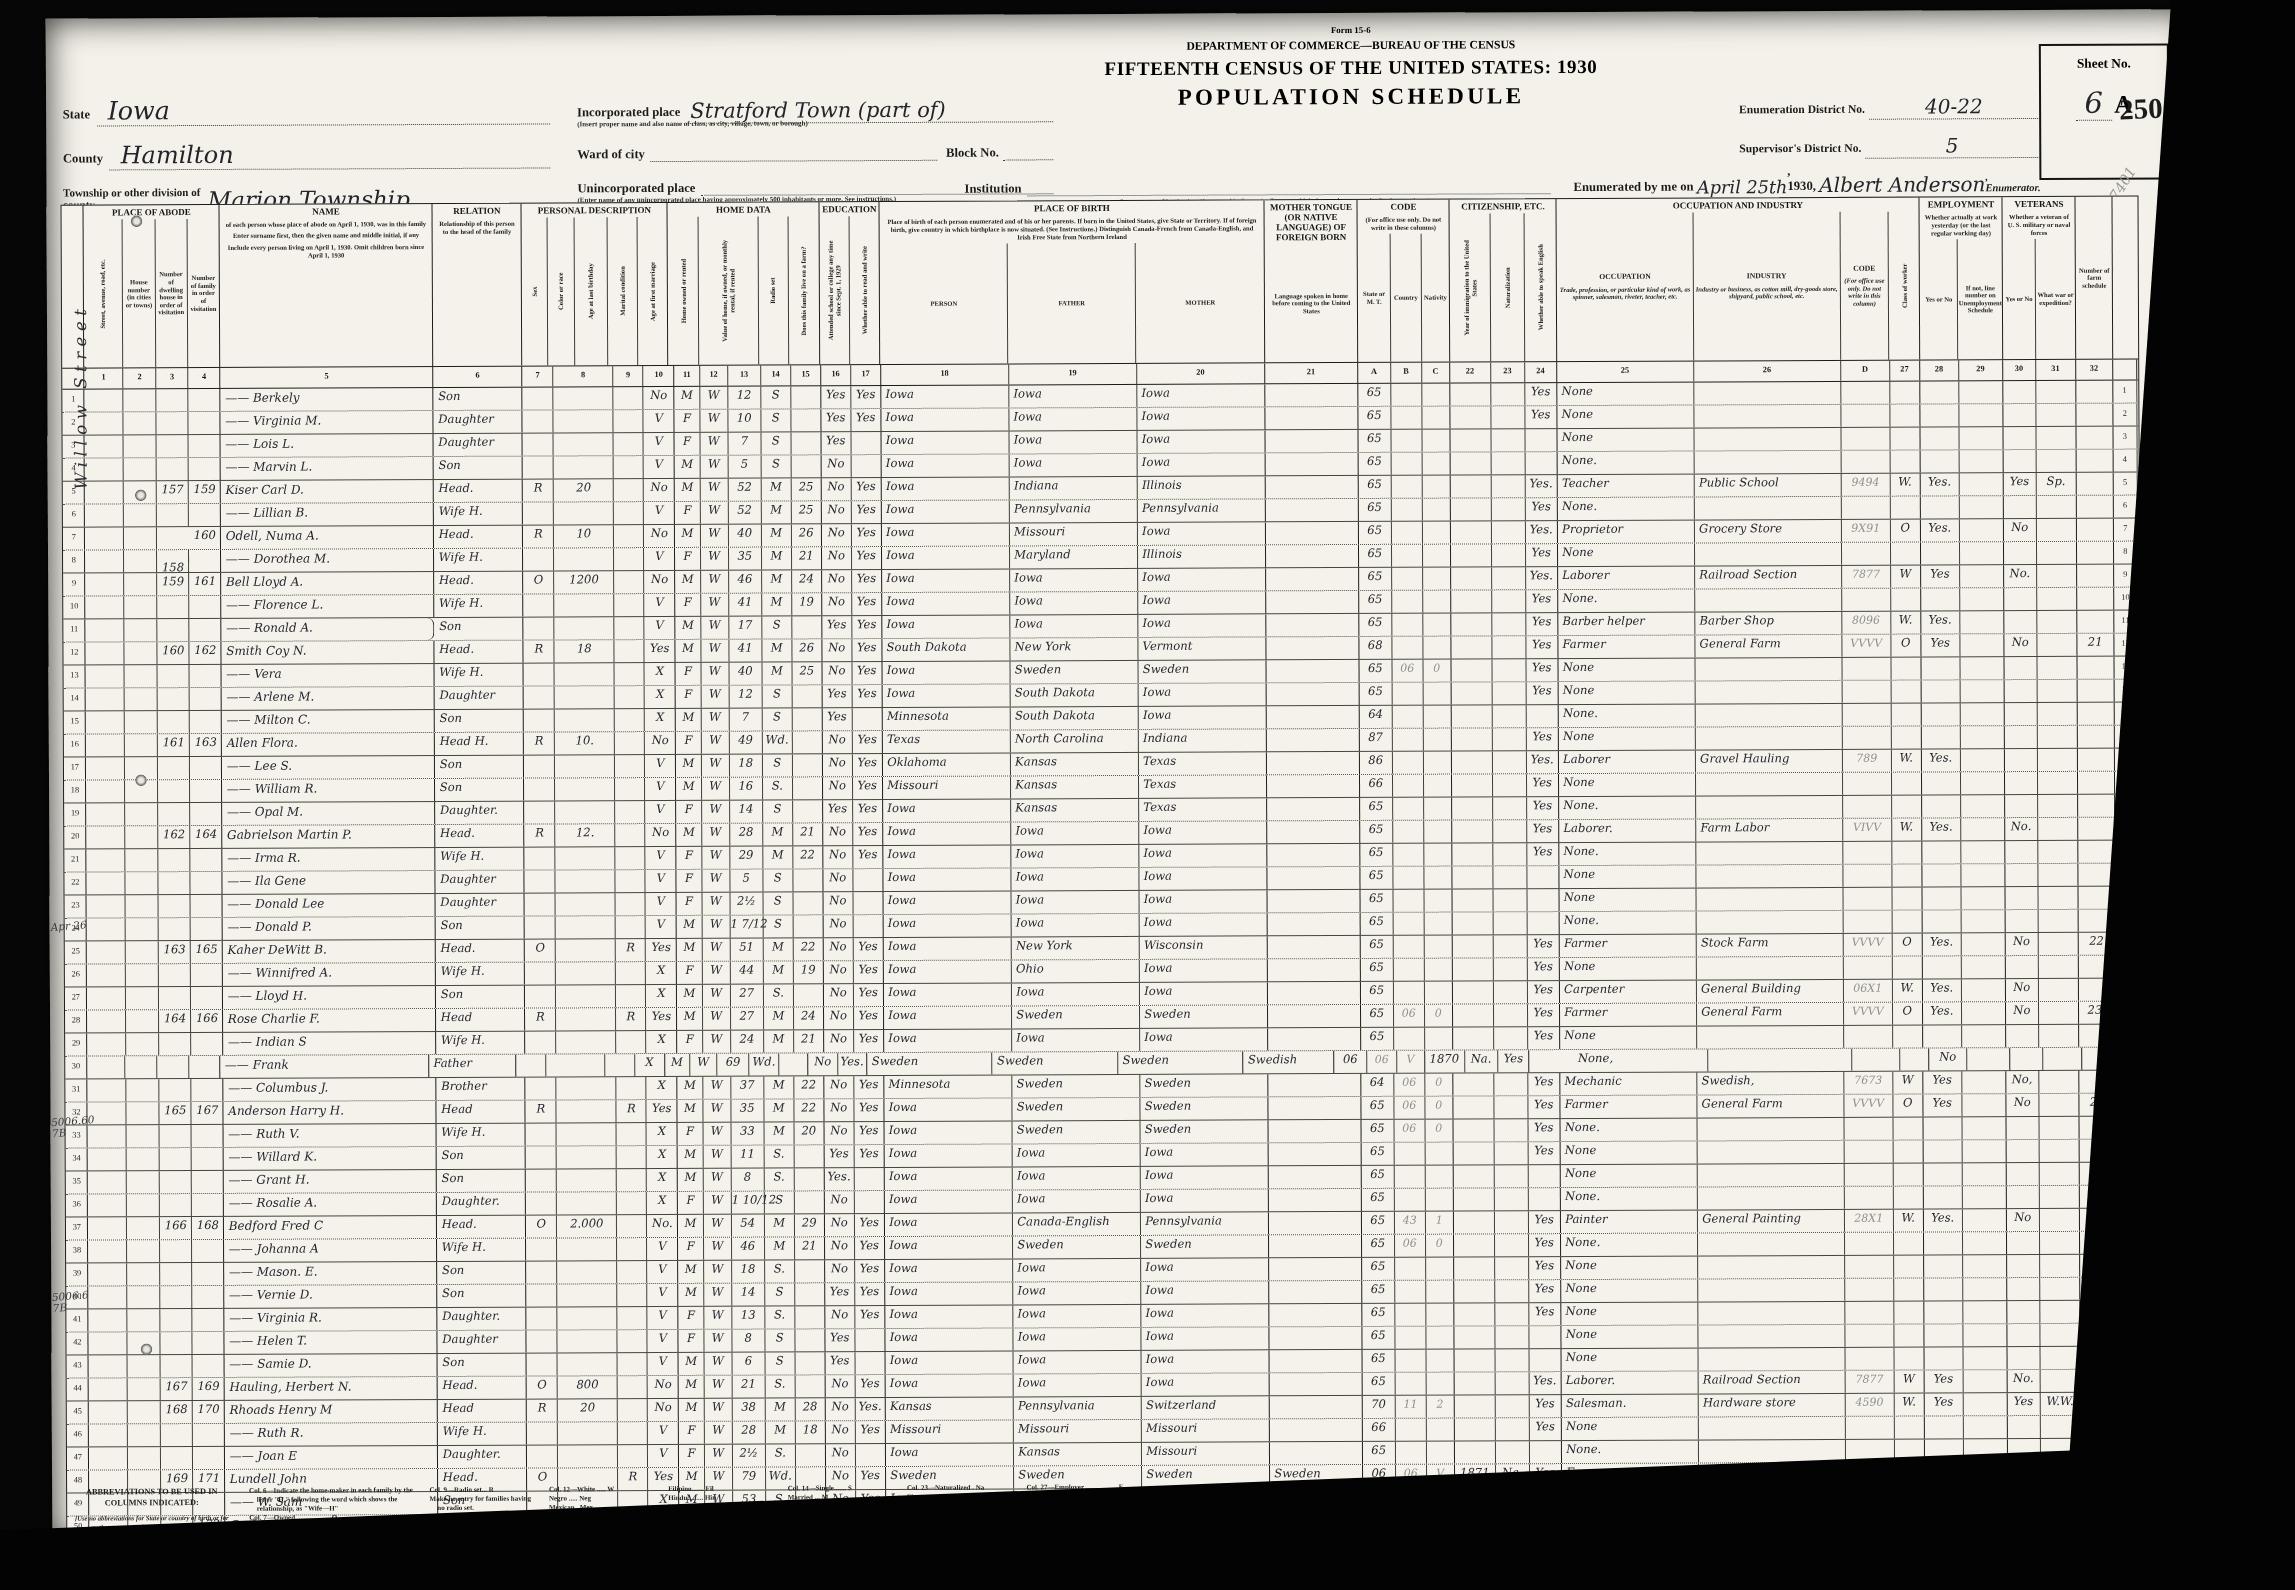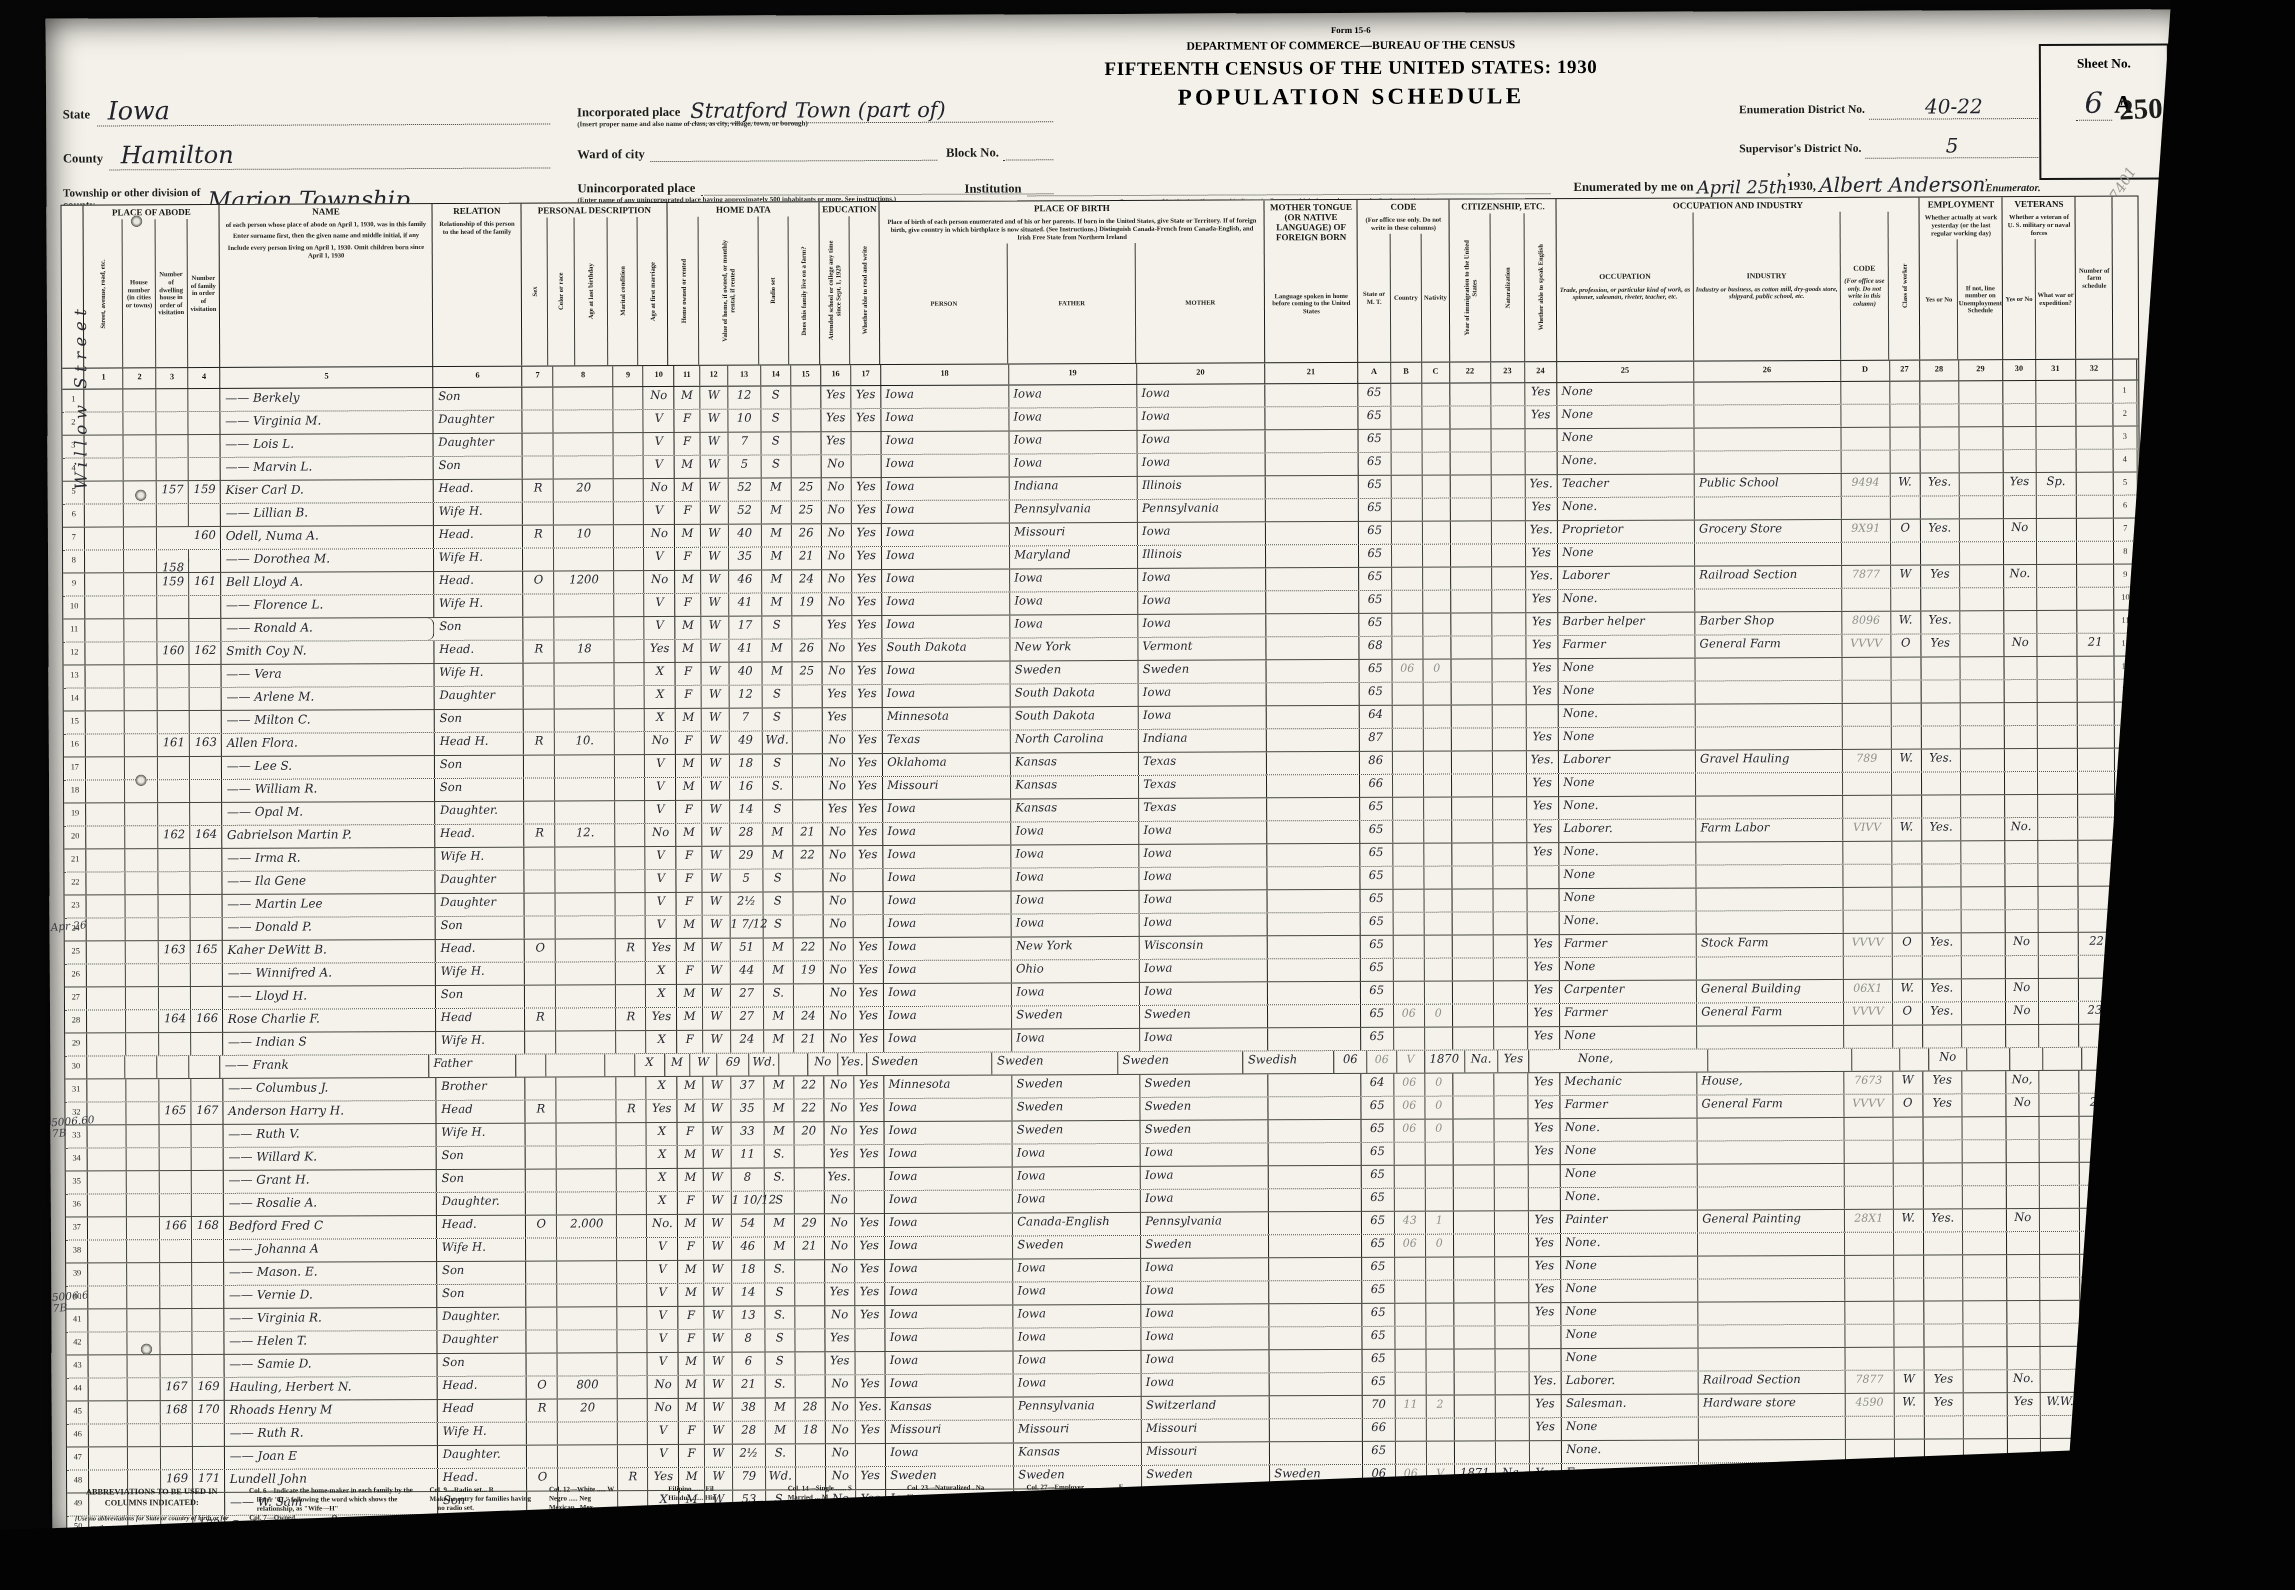--- a/index.html
+++ b/index.html
@@ -1264,21 +1264,21 @@
             <div class="bcell glast" style="width: 40px;"></div>
             <div class="bcell glast" style="width: 37px;"></div>
             <div class="bcell lnc" style="width: 24px;">22</div>
           </div>
           <div class="trow">
             <div class="bcell lnc glast" style="width: 22px;">23</div>
             <div class="bcell" style="width: 39px;"></div>
             <div class="bcell" style="width: 33px;"></div>
             <div class="bcell" style="width: 32px;"></div>
             <div class="bcell glast" style="width: 32px;"></div>
-            <div class="bcell leftal namec glast" style="width: 213px;">—— Martin Lee</div>
+            <div class="bcell leftal namec glast" style="width: 213px;">—— Donald Lee</div>
             <div class="bcell leftal glast" style="width: 89px;">Daughter</div>
             <div class="bcell" style="width: 31px;"></div>
             <div class="bcell" style="width: 60px;"></div>
             <div class="bcell" style="width: 30px;"></div>
             <div class="bcell glast" style="width: 31px;">V</div>
             <div class="bcell" style="width: 25.4px;">F</div>
             <div class="bcell" style="width: 28px;">W</div>
             <div class="bcell" style="width: 33px;">2½</div>
             <div class="bcell" style="width: 30px;">S</div>
             <div class="bcell glast" style="width: 30px;"></div>
@@ -1608,21 +1608,21 @@
             <div class="bcell leftal" style="width: 128px;">Sweden</div>
             <div class="bcell leftal glast" style="width: 128px;">Sweden</div>
             <div class="bcell leftal glast" style="width: 93px;"></div>
             <div class="bcell" style="width: 33px;">64</div>
             <div class="bcell pencil" style="width: 31px;">06</div>
             <div class="bcell pencil glast" style="width: 28px;">0</div>
             <div class="bcell" style="width: 41px;"></div>
             <div class="bcell" style="width: 34px;"></div>
             <div class="bcell glast" style="width: 32px;">Yes</div>
             <div class="bcell leftal" style="width: 137px;">Mechanic</div>
-            <div class="bcell leftal" style="width: 147px;">House,</div>
+            <div class="bcell leftal" style="width: 147px;">Swedish,</div>
             <div class="bcell pencil" style="width: 49px;">7673</div>
             <div class="bcell glast" style="width: 30px;">W</div>
             <div class="bcell" style="width: 39px;">Yes</div>
             <div class="bcell glast" style="width: 44px;"></div>
             <div class="bcell" style="width: 33px;">No,</div>
             <div class="bcell glast" style="width: 40px;"></div>
             <div class="bcell glast" style="width: 37px;"></div>
             <div class="bcell lnc" style="width: 24px;">31</div>
           </div>
           <div class="trow solid">

